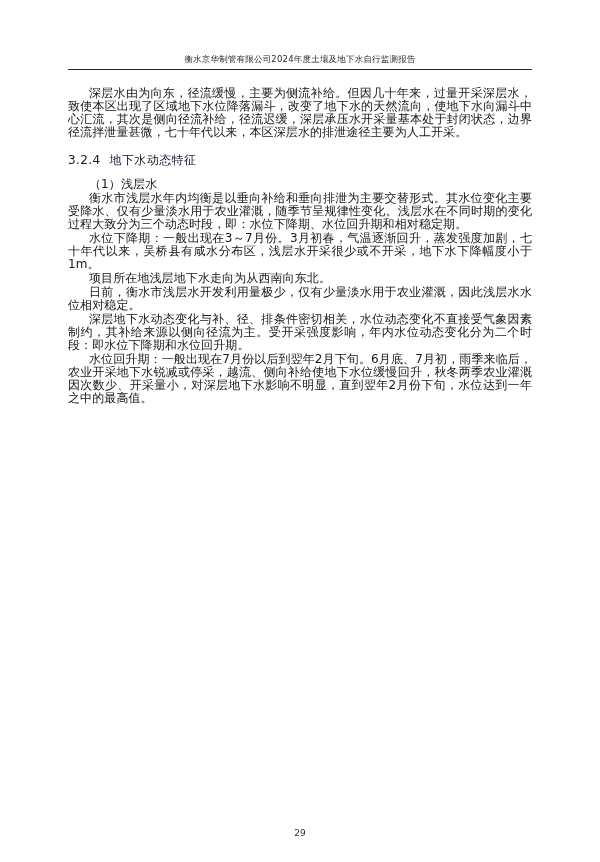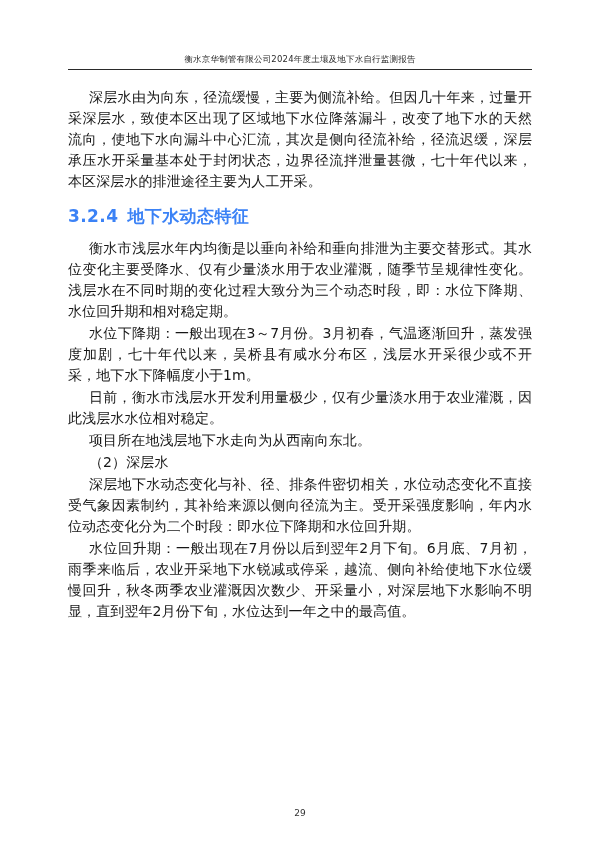--- a/index.html
+++ b/index.html
@@ -35,44 +35,44 @@
   .header-rule {
     margin-top: 5px;
     border-bottom: 1px solid #2a2a2a;
     width: 100%;
   }
   .body-content {
     padding-top: 17px;
   }
   p.para {
     margin: 0 0 1px 0;
-    font-size: 14px;
-    line-height: 21px;
+    font-size: 12px;
+    line-height: 13px;
     text-align: justify;
     text-justify: inter-ideograph;
     text-indent: 21px;
     color: #161616;
     letter-spacing: 0.1px;
   }
   h2.section {
-    font-size: 17px;
-    font-weight: bold;
+    font-size: 12px;
+    font-weight: normal;
     margin: 13px 0 9px 0;
     line-height: 1.4;
-    color: #3b82f6;
+    color: #0f172a;
     letter-spacing: 0.4px;
   }
   h2.section .num {
     margin-right: 9px;
   }
   .footer {
     position: absolute;
     left: 0;
     right: 0;
-    bottom: 52px;
+    bottom: 32px;
     text-align: center;
     font-size: 9px;
     color: #333;
   }
 </style>
 </head>
 <body>
 
 <div class="page">
 
@@ -82,25 +82,25 @@
   </div>
 
   <div class="body-content">
 
     <p class="para">深层水由为向东，径流缓慢，主要为侧流补给。但因几十年来，过量开采深层水，致使本区出现了区域地下水位降落漏斗，改变了地下水的天然流向，使地下水向漏斗中心汇流，其次是侧向径流补给，径流迟缓，深层承压水开采量基本处于封闭状态，边界径流拌泄量甚微，七十年代以来，本区深层水的排泄途径主要为人工开采。</p>
 
     <h2 class="section">
       <span class="num">3.2.4</span><span>地下水动态特征</span>
     </h2>
 
+    <p class="para">（1）浅层水</p>
     <p class="para">衡水市浅层水年内均衡是以垂向补给和垂向排泄为主要交替形式。其水位变化主要受降水、仅有少量淡水用于农业灌溉，随季节呈规律性变化。浅层水在不同时期的变化过程大致分为三个动态时段，即：水位下降期、水位回升期和相对稳定期。</p>
     <p class="para">水位下降期：一般出现在3～7月份。3月初春，气温逐渐回升，蒸发强度加剧，七十年代以来，吴桥县有咸水分布区，浅层水开采很少或不开采，地下水下降幅度小于1m。</p>
+    <p class="para">项目所在地浅层地下水走向为从西南向东北。</p>
     <p class="para">日前，衡水市浅层水开发利用量极少，仅有少量淡水用于农业灌溉，因此浅层水水位相对稳定。</p>
-    <p class="para">项目所在地浅层地下水走向为从西南向东北。</p>
-    <p class="para">（2）深层水</p>
     <p class="para">深层地下水动态变化与补、径、排条件密切相关，水位动态变化不直接受气象因素制约，其补给来源以侧向径流为主。受开采强度影响，年内水位动态变化分为二个时段：即水位下降期和水位回升期。</p>
     <p class="para">水位回升期：一般出现在7月份以后到翌年2月下旬。6月底、7月初，雨季来临后，农业开采地下水锐减或停采，越流、侧向补给使地下水位缓慢回升，秋冬两季农业灌溉因次数少、开采量小，对深层地下水影响不明显，直到翌年2月份下旬，水位达到一年之中的最高值。</p>
 
   </div>
 
   <div class="footer">
     <span>29</span>
   </div>
 
 </div>

